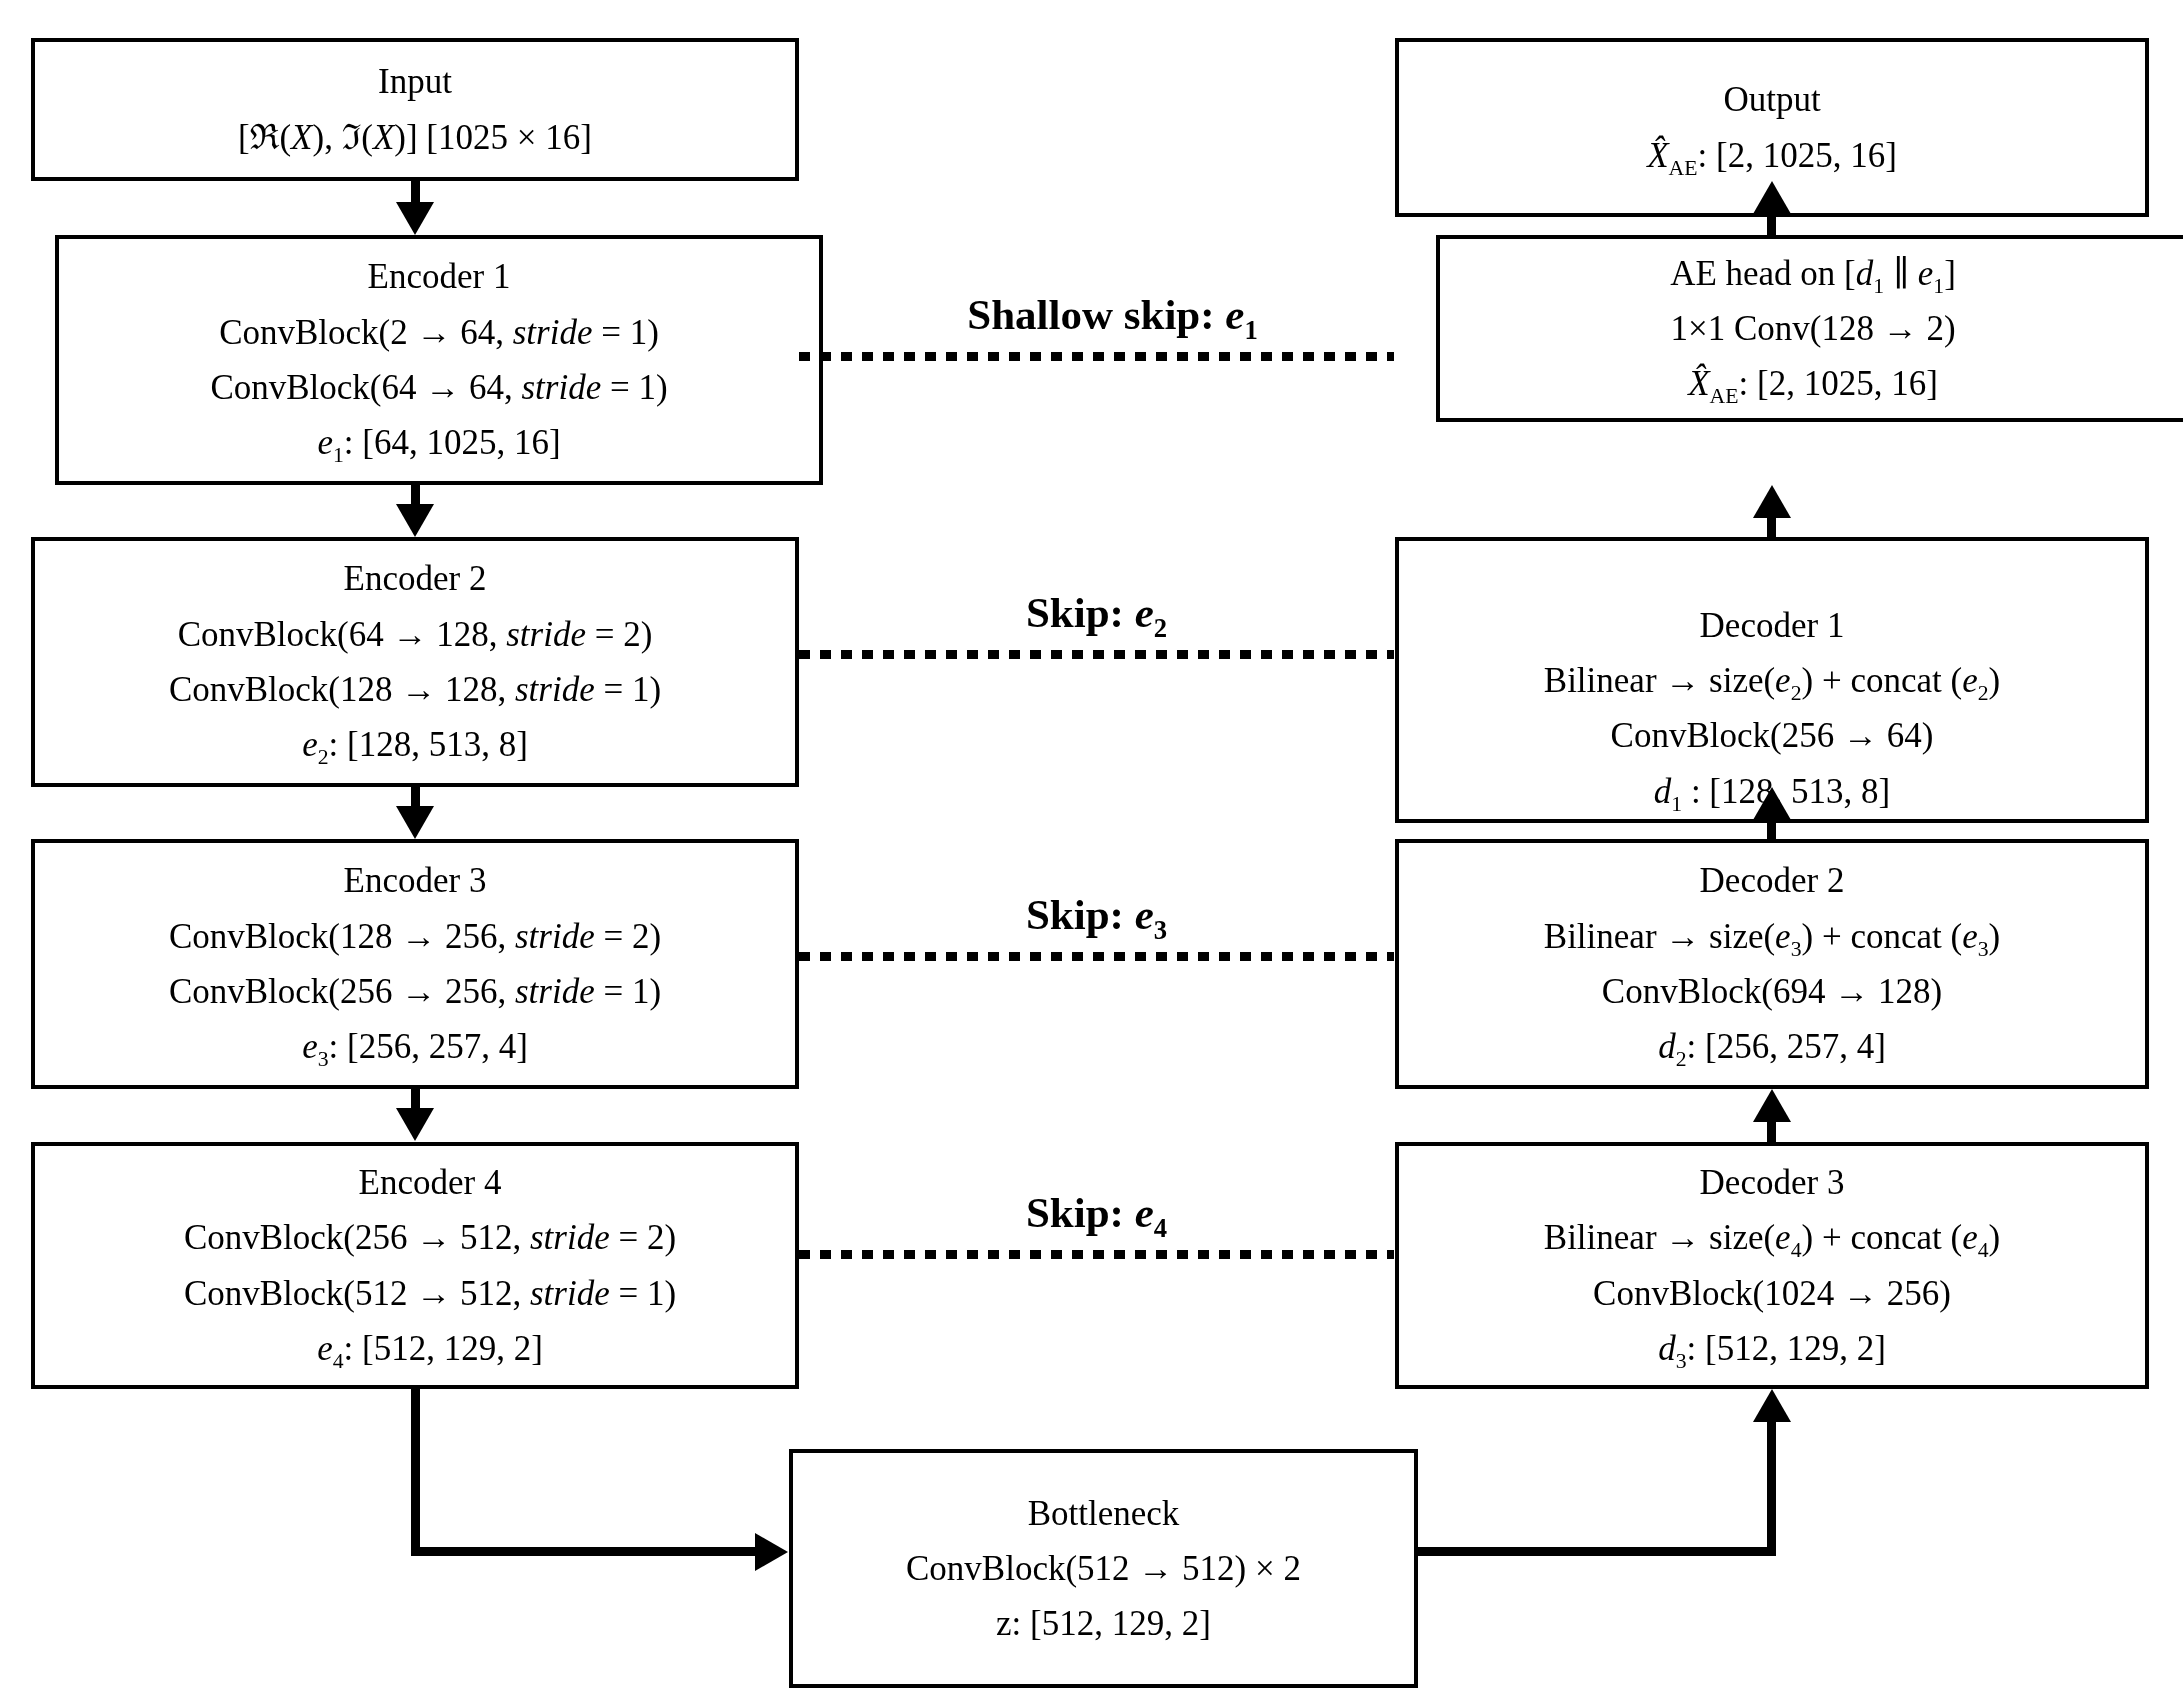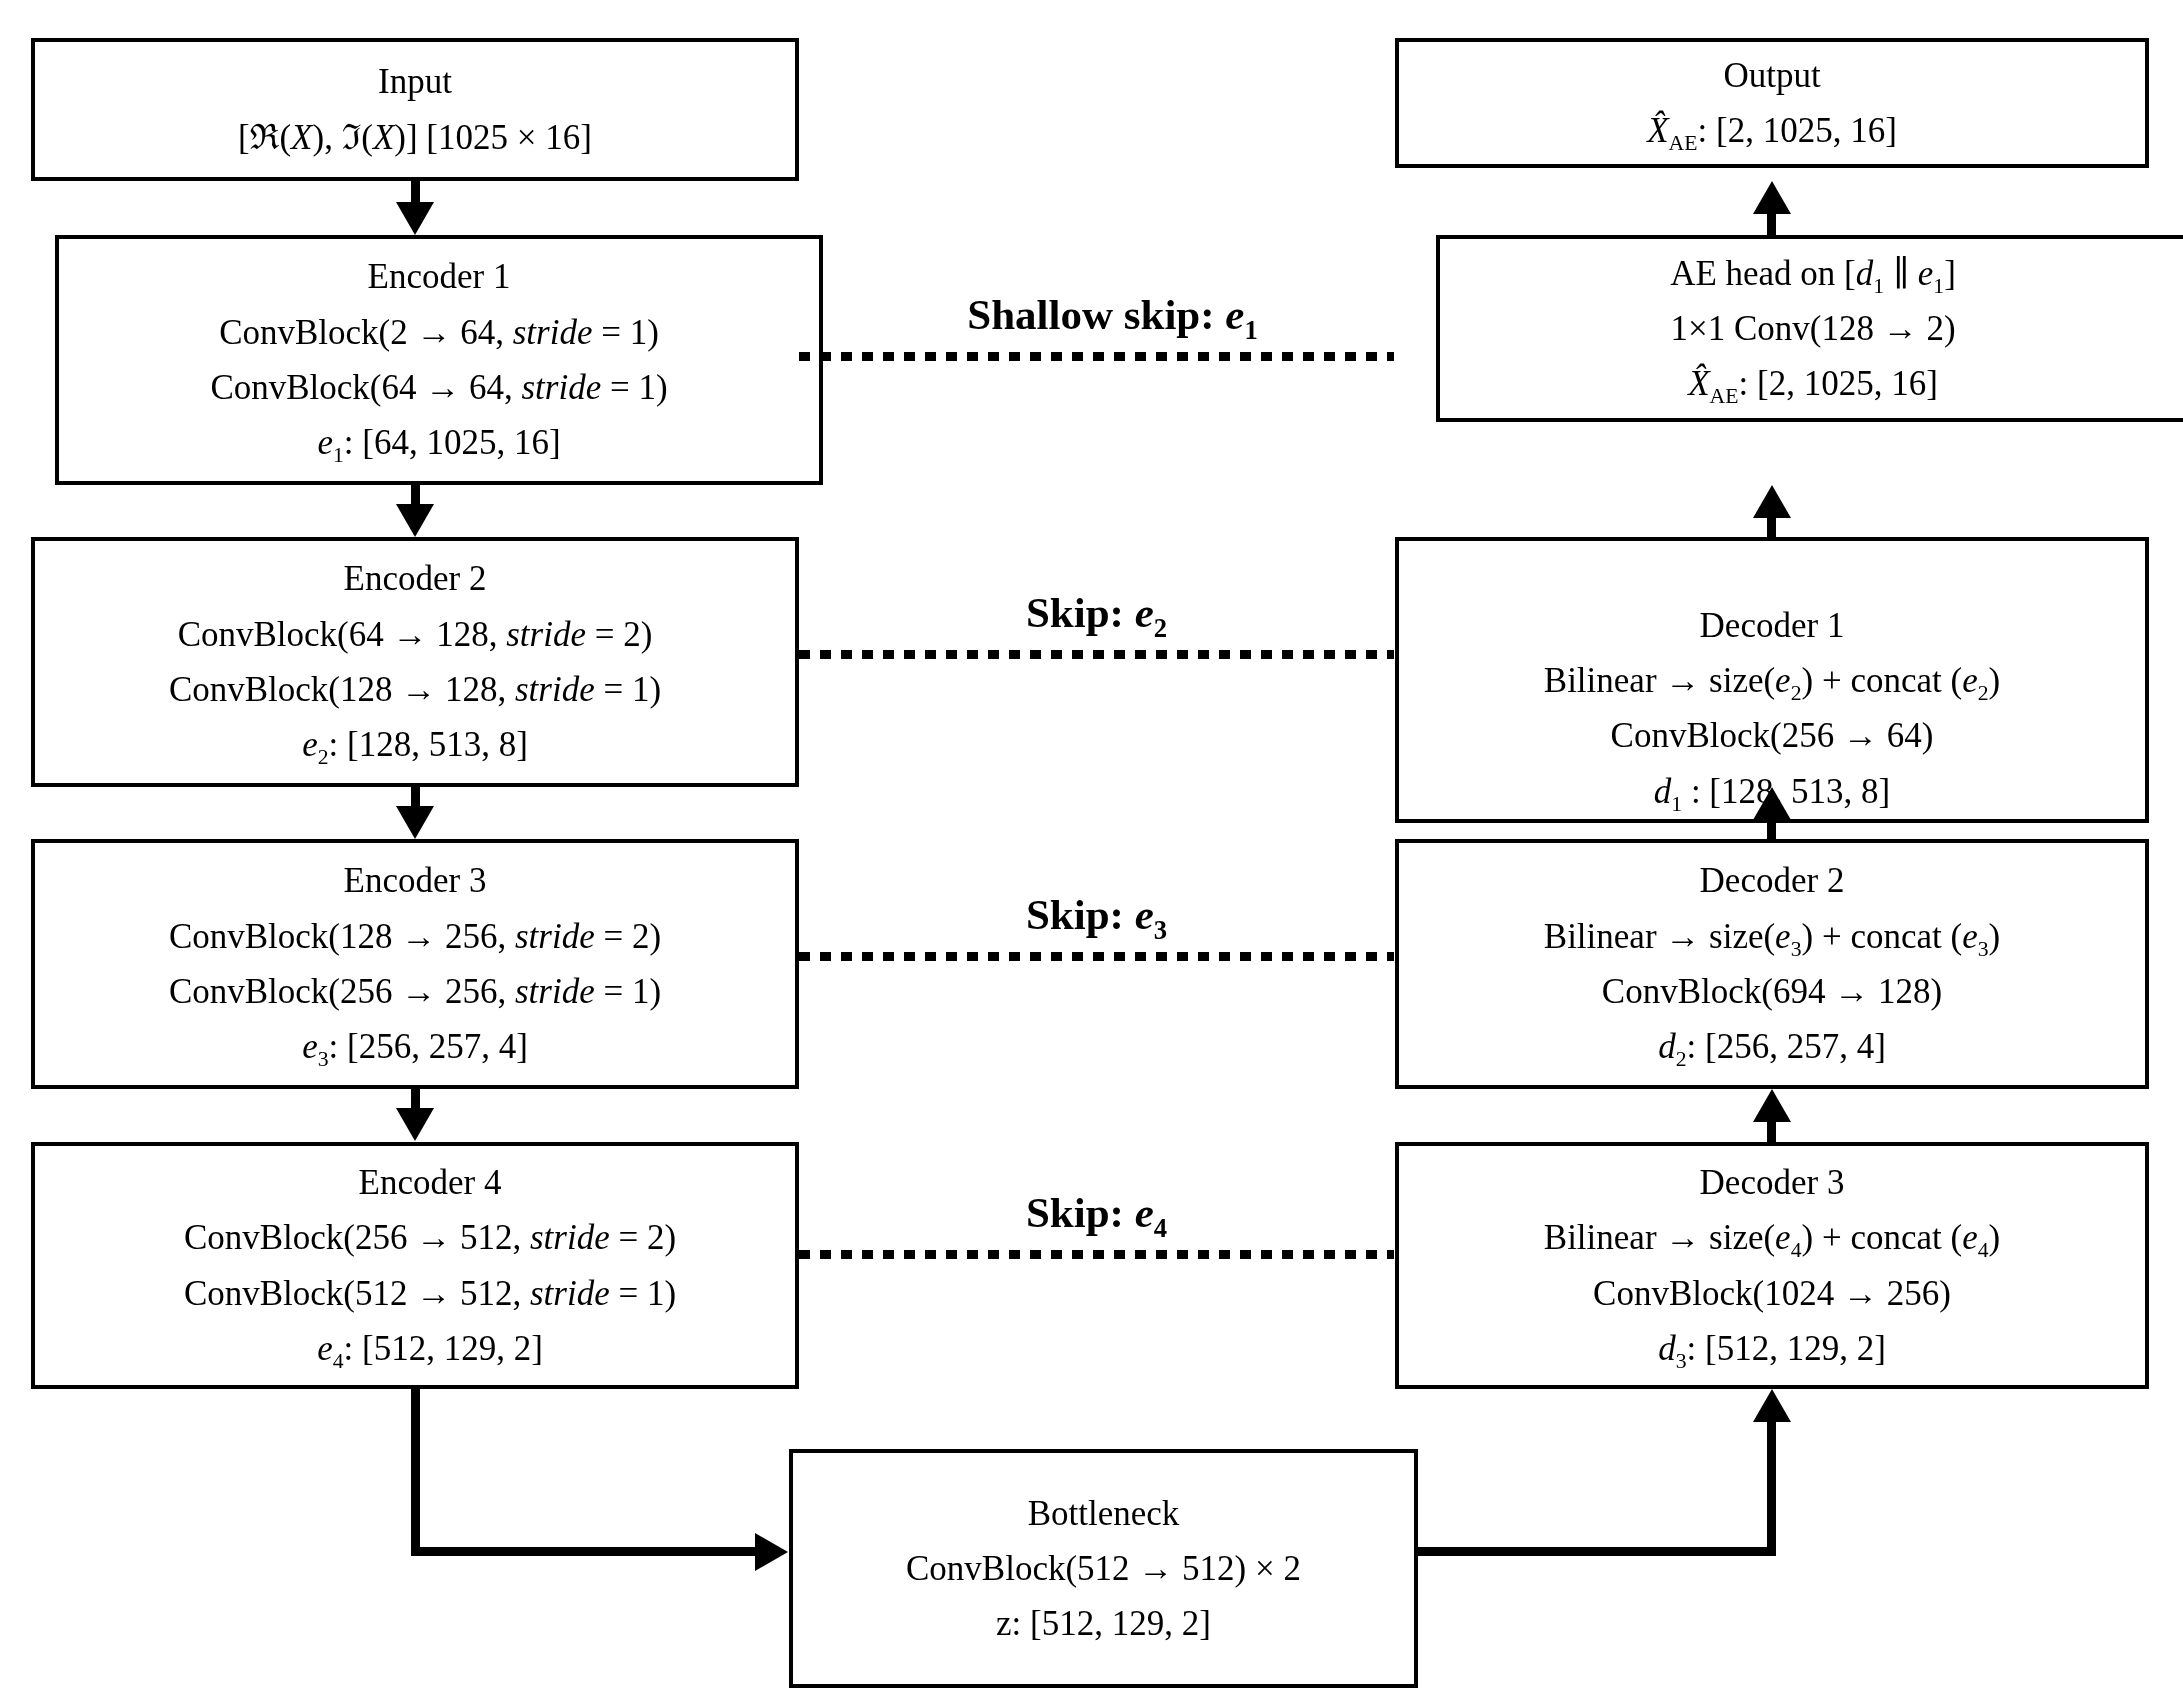--- a/index.html
+++ b/index.html
@@ -87,21 +87,21 @@
     <div class="line">ConvBlock(512 → 512, <i>stride</i> = 1)</div>
     <div class="line"><i>e</i><sub>4</sub>: [512, 129, 2]</div>
   </div>
 
   <div class="box" style="left:789px;top:1449px;width:629px;height:239px;">
     <div class="line">Bottleneck</div>
     <div class="line">ConvBlock(512 → 512) × 2</div>
     <div class="line">z: [512, 129, 2]</div>
   </div>
 
-  <div class="box" style="left:1395px;top:38px;width:754px;height:130px;text-align:center;">
+  <div class="box" style="left:1395px;top:38px;width:754px;height:179px;text-align:center;">
     <div class="line">Output</div>
     <div class="line"><i>X̂</i><sub>AE</sub>: [2, 1025, 16]</div>
   </div>
 
   <div class="box" style="left:1436px;top:235px;width:754px;height:187px;">
     <div class="line">AE head on [<i>d</i><sub>1</sub> ∥ <i>e</i><sub>1</sub>]</div>
     <div class="line">1×1 Conv(128 → 2)</div>
     <div class="line"><i>X̂</i><sub>AE</sub>: [2, 1025, 16]</div>
   </div>
 

